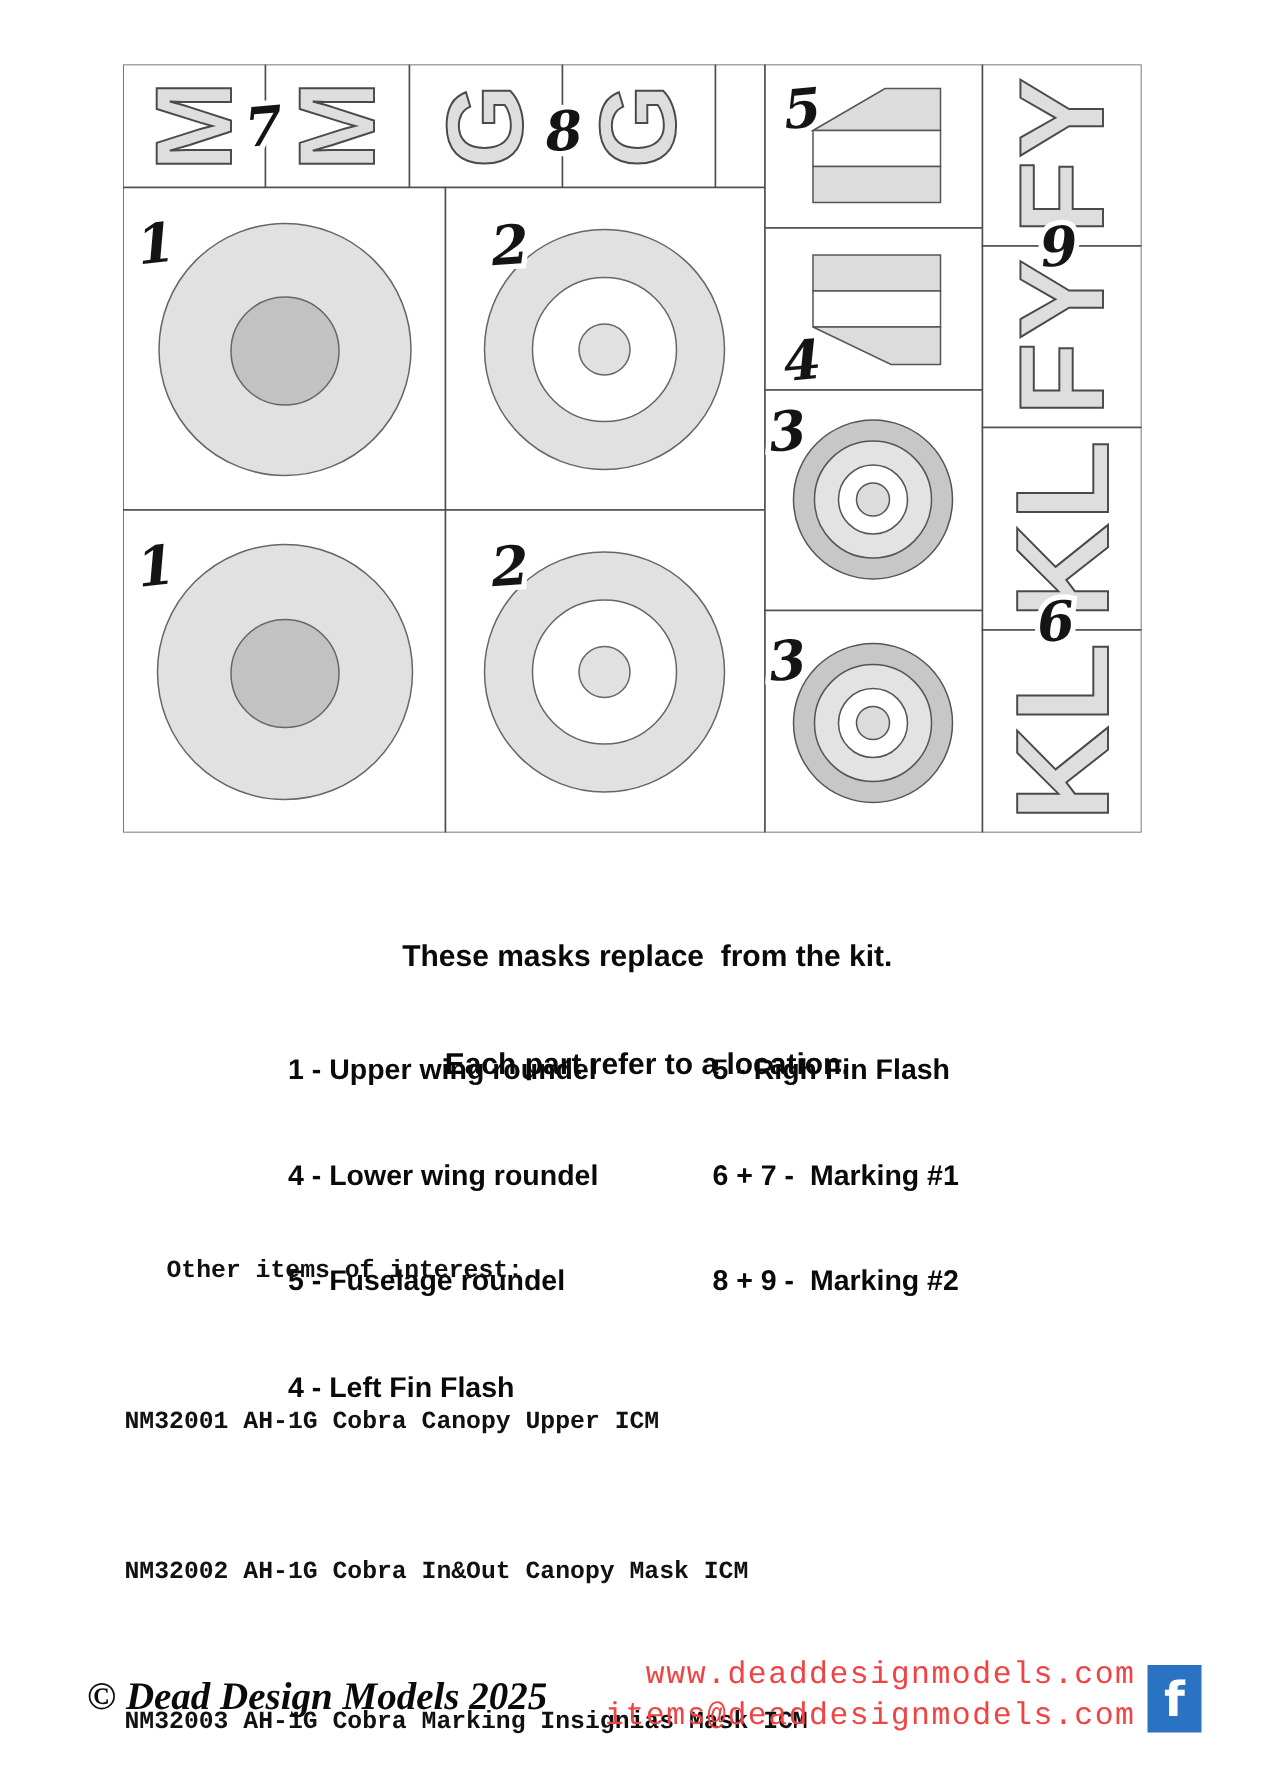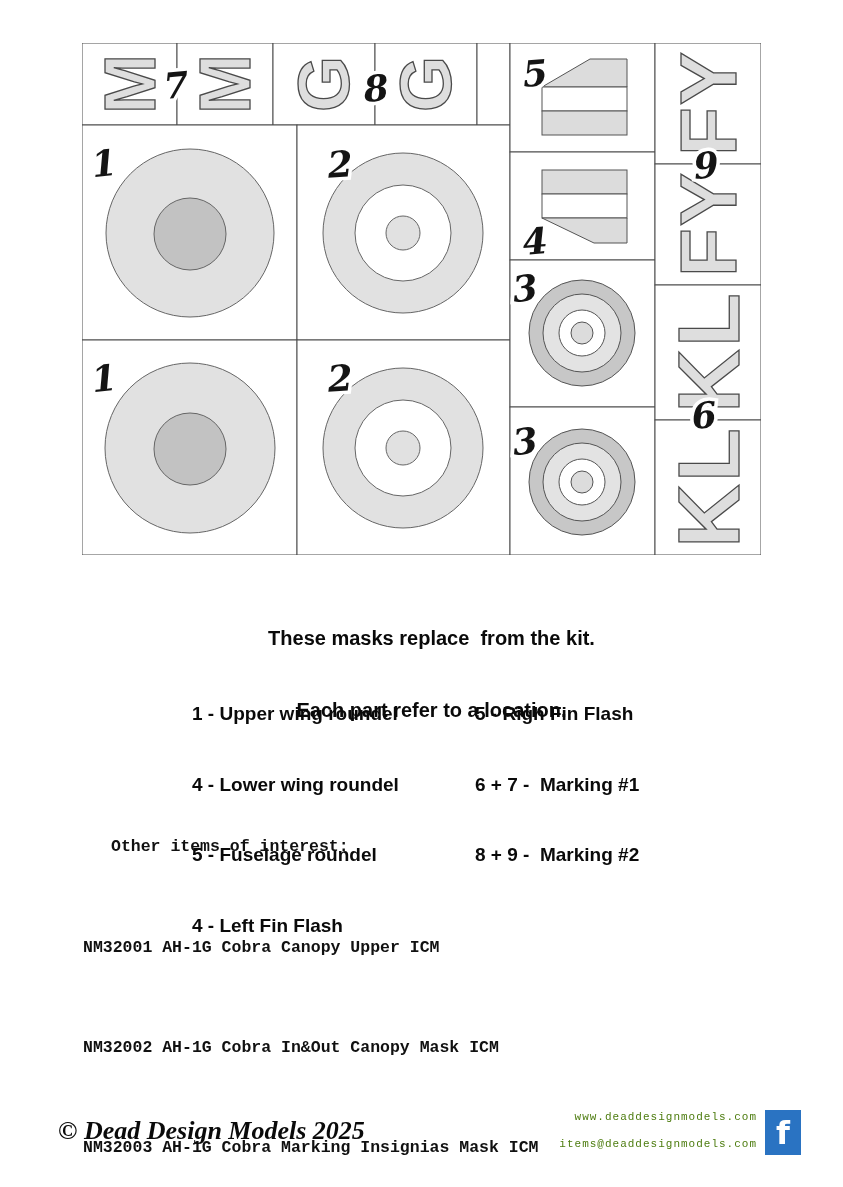--- a/index.html
+++ b/index.html
@@ -39,22 +39,22 @@
   
   .other-heading{position:absolute;left:83px;top:837px;font-family:"Liberation Mono",monospace;
                  font-weight:bold;font-size:16.5px;color:#111;margin-left:28px;}
   .other-list{position:absolute;left:83px;top:864px;font-family:"Liberation Mono",monospace;
               font-weight:bold;font-size:16.5px;line-height:33.4px;color:#111;white-space:pre;}
 
   
   .copyright{position:absolute;left:58px;top:1116px;font-family:Liberation Serif, serif;
              font-style:italic;font-weight:bold;font-size:26px;color:#0a0a0a;letter-spacing:0px;}
   .contact{position:absolute;right:86px;top:1104px;text-align:right;
-           font-family:"Liberation Mono",monospace;font-size:11px;line-height:27px;
-           letter-spacing:1px;color:#4d7c0f;}
+           font-family:"Liberation Mono",monospace;font-size:21px;line-height:27px;
+           letter-spacing:1px;color:#ef4444;}
   .fb{position:absolute;left:765px;top:1110px;width:36px;height:45px;background:#2a73c2;
       color:#fff;text-align:center;line-height:47px;font-weight:bold;font-size:32px;
       font-family:"DejaVu Sans",sans-serif;}
 </style>
 </head>
 <body>
 
 <div class="page">
 
   <svg class="diagram" width="679" height="512" viewBox="0 0 679 512">

